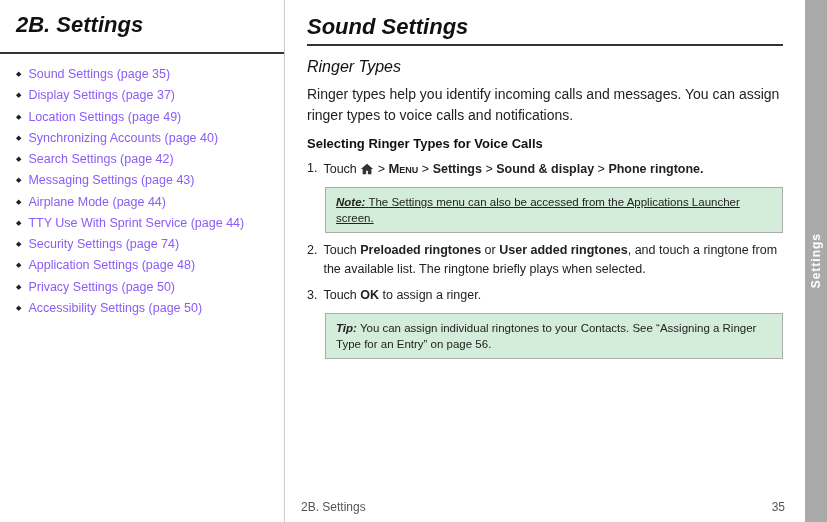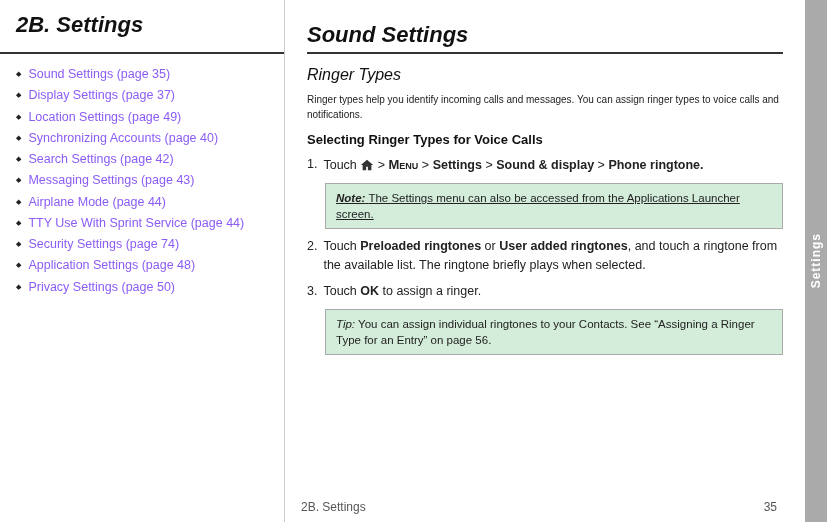--- a/index.html
+++ b/index.html
@@ -52,21 +52,21 @@
       font-size: 7px;
       margin-right: 7px;
       margin-top: 3px;
       color: #222;
       flex-shrink: 0;
     }
 
     
     .main-content {
       flex: 1;
-      padding: 22px 22px 14px 22px;
+      padding: 14px 22px 14px 22px;
       overflow: hidden;
       position: relative;
     }
 
     .section-title {
       font-size: 22px;
       font-style: italic;
       font-weight: bold;
       color: #111;
       border-bottom: 2px solid #333;
@@ -76,21 +76,21 @@
 
     .subsection-title {
       font-size: 16px;
       font-style: italic;
       font-weight: normal;
       color: #111;
       margin-bottom: 8px;
     }
 
     .body-text {
-      font-size: 10px;
+      font-size: 14px;
       color: #222;
       line-height: 1.5;
       margin-bottom: 10px;
     }
 
     .sub-subsection-title {
       font-size: 13px;
       font-weight: bold;
       color: #111;
       margin-bottom: 8px;
@@ -159,21 +159,21 @@
       background: #d4edda;
       border: 1px solid #aaa;
       padding: 6px 10px;
       margin: 8px 0;
       font-size: 11.5px;
       color: #222;
       line-height: 1.4;
     }
 
     .tip-label {
-      font-weight: normal;
+      font-weight: bold;
       font-style: italic;
     }
 
     
     .right-tab {
       width: 22px;
       min-width: 22px;
       background: #aaa;
       display: flex;
       align-items: center;
@@ -186,21 +186,21 @@
       font-size: 12px;
       color: #fff;
       font-weight: bold;
       letter-spacing: 1px;
     }
 
     
     .footer {
       position: absolute;
       bottom: 8px;
-      right: 28px;
+      right: 20px;
       font-size: 12px;
       color: #555;
     }
 
     .footer-left {
       position: absolute;
       bottom: 8px;
       left: 16px;
       font-size: 12px;
       color: #555;
@@ -216,20 +216,21 @@
       <li>Display Settings (page 37)</li>
       <li>Location Settings (page 49)</li>
       <li>Synchronizing Accounts (page 40)</li>
       <li>Search Settings (page 42)</li>
       <li>Messaging Settings (page 43)</li>
       <li>Airplane Mode (page 44)</li>
       <li>TTY Use With Sprint Service (page 44)</li>
       <li>Security Settings (page 74)</li>
       <li>Application Settings (page 48)</li>
       <li>Privacy Settings (page 50)</li>
+      <li>Accessibility Settings (page 50)</li>
     </ul>
 </div>
 
 <div class="main-content">
   <div class="section-title">Sound Settings</div>
   <div class="subsection-title">Ringer Types</div>
   <div class="body-text">Ringer types help you identify incoming calls and messages. You can assign ringer types to voice calls and notifications.</div>
   <div class="sub-subsection-title">Selecting Ringer Types for Voice Calls</div>
 
   <ol class="step-list">

